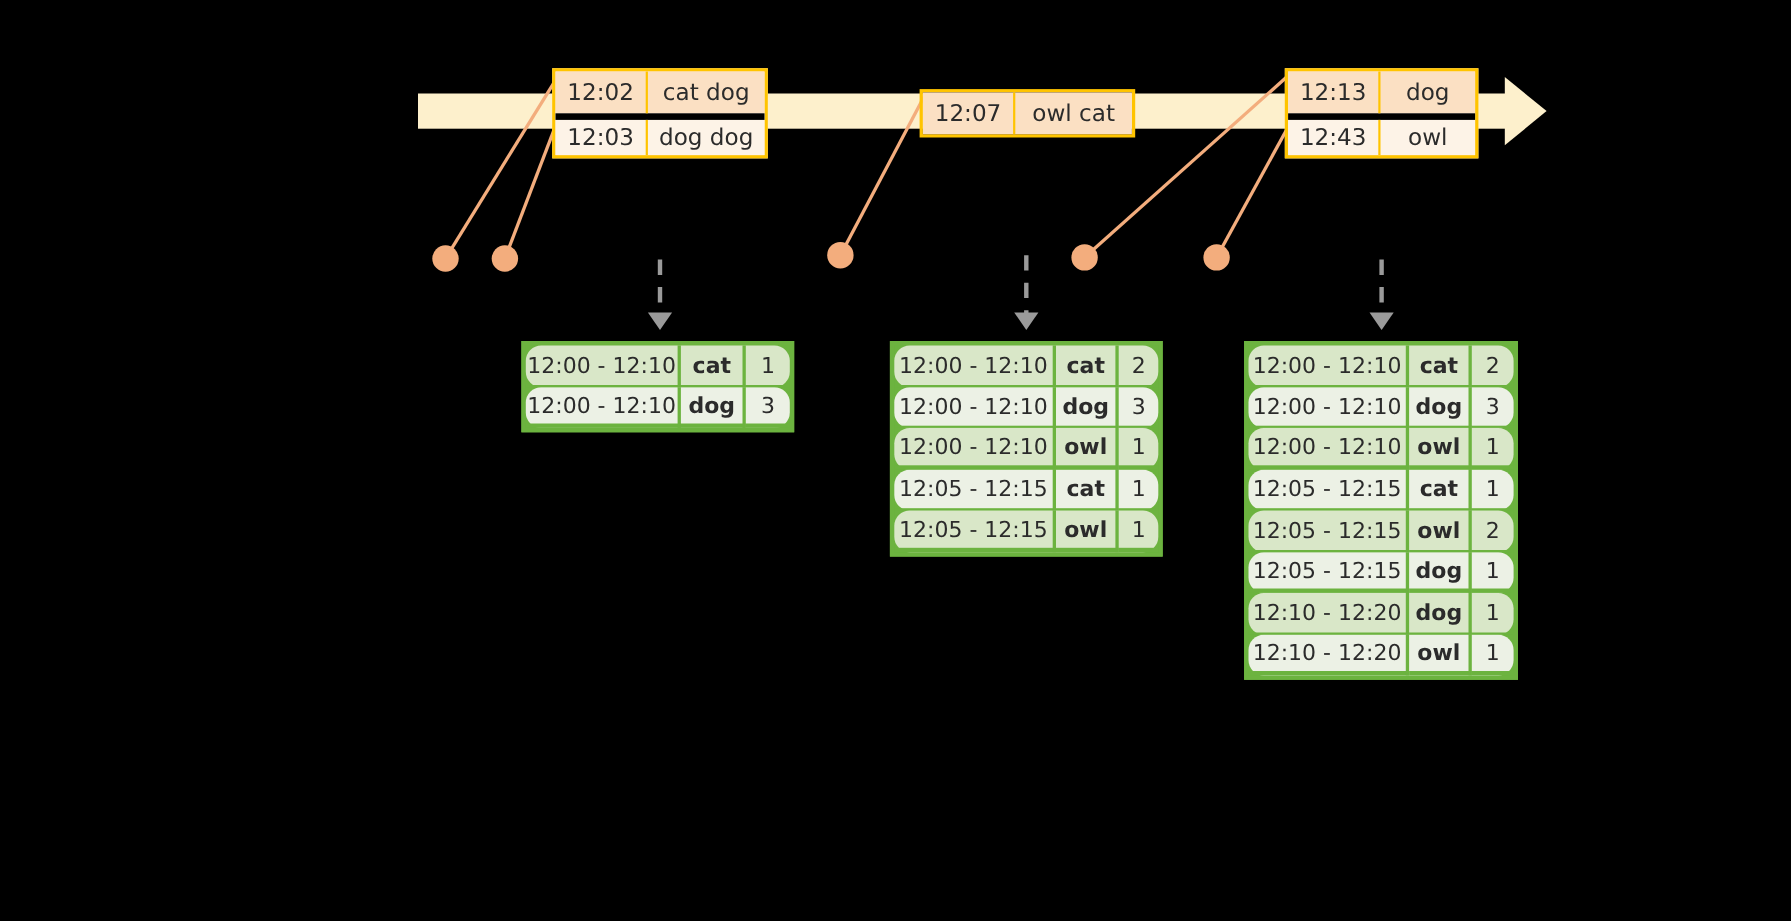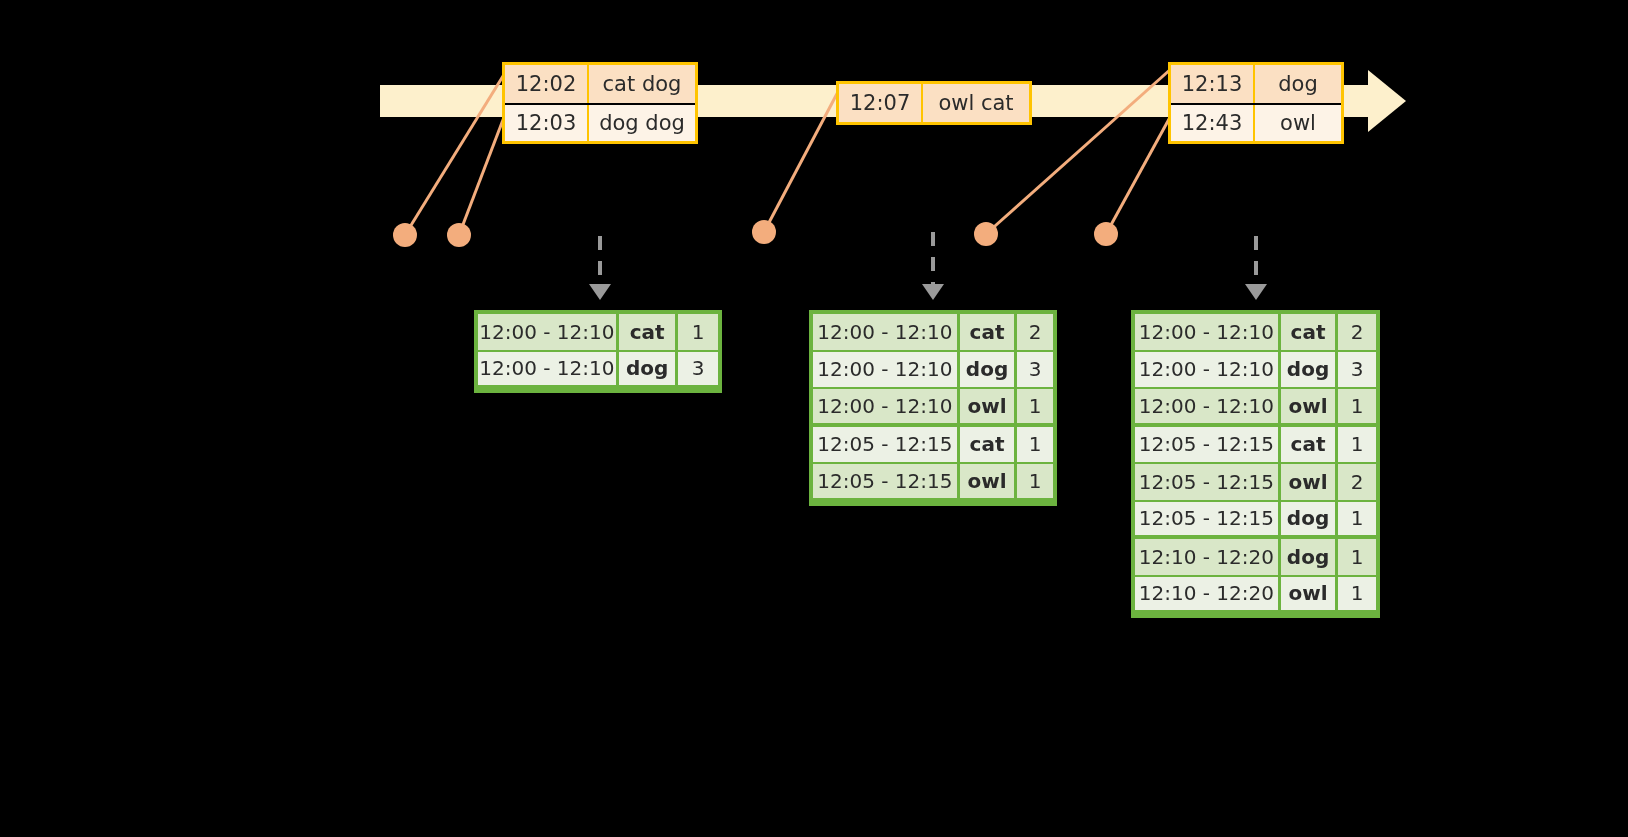--- a/index.html
+++ b/index.html
@@ -49,21 +49,21 @@
     border: 3px solid #ffc400;
     box-sizing: border-box;
     background: #fdebd3;
   }
   .evt-row {
     display: flex;
     height: 38px;
     box-sizing: border-box;
   }
   .evt-row.r0 { background: #fbe0c3; }
-  .evt-row.r1 { background: #fdf3e7; border-top: 2px solid #000000; }
+  .evt-row.r1 { background: #fdf3e7; border-top: 6px solid #000000; }
   .evt-cell {
     display: flex;
     align-items: center;
     justify-content: center;
     font-size: 21px;
     color: #2b2b2b;
     box-sizing: border-box;
   }
   .evt-cell.time { width: 84px; border-right: 2px solid #ffc400; }
   .evt-cell.words { flex: 1; }
@@ -88,20 +88,21 @@
   .win-table {
     position: absolute;
     border: 4px solid #6cb33f;
     box-sizing: border-box;
     background: #6cb33f;
   }
   .win-row {
     display: flex;
     height: 37.5px;
     box-sizing: border-box;
+    border-radius: 14px;
   }
   .win-row.shade-a { background: #d9e7c8; }
   .win-row.shade-b { background: #ecf1e5; }
   .win-cell {
     display: flex;
     align-items: center;
     justify-content: center;
     font-size: 20px;
     color: #2b2b2b;
     box-sizing: border-box;

